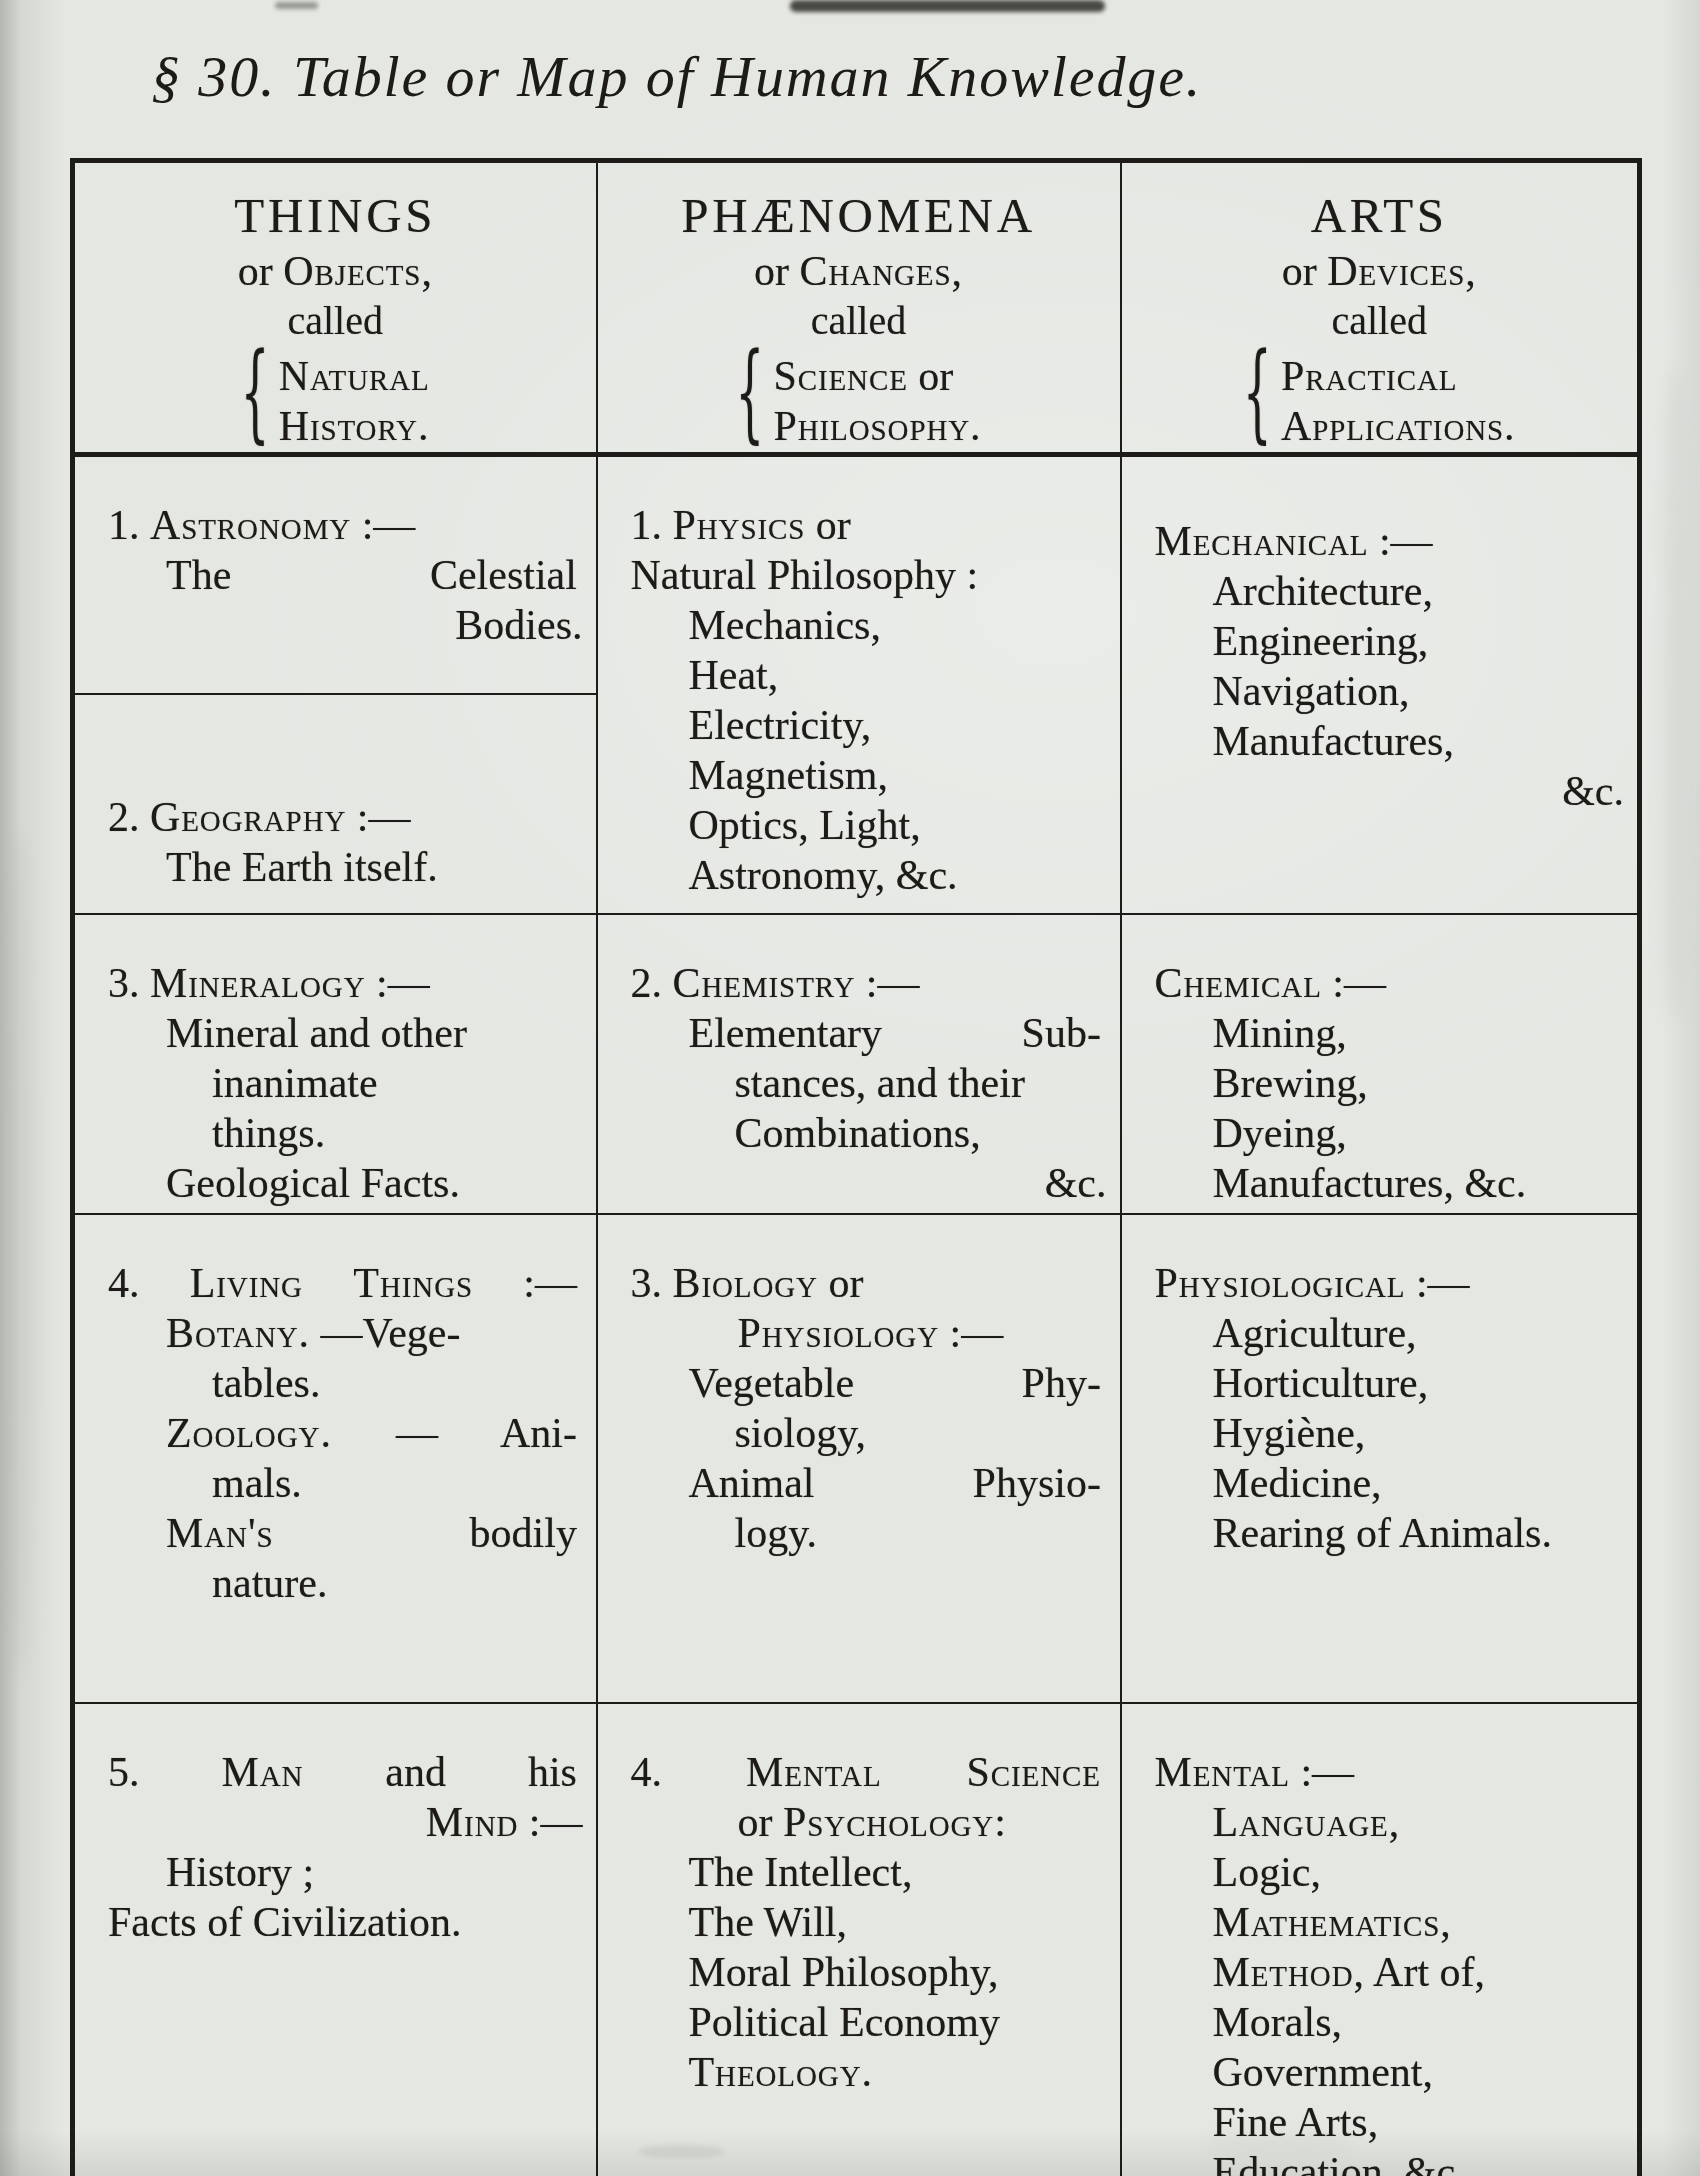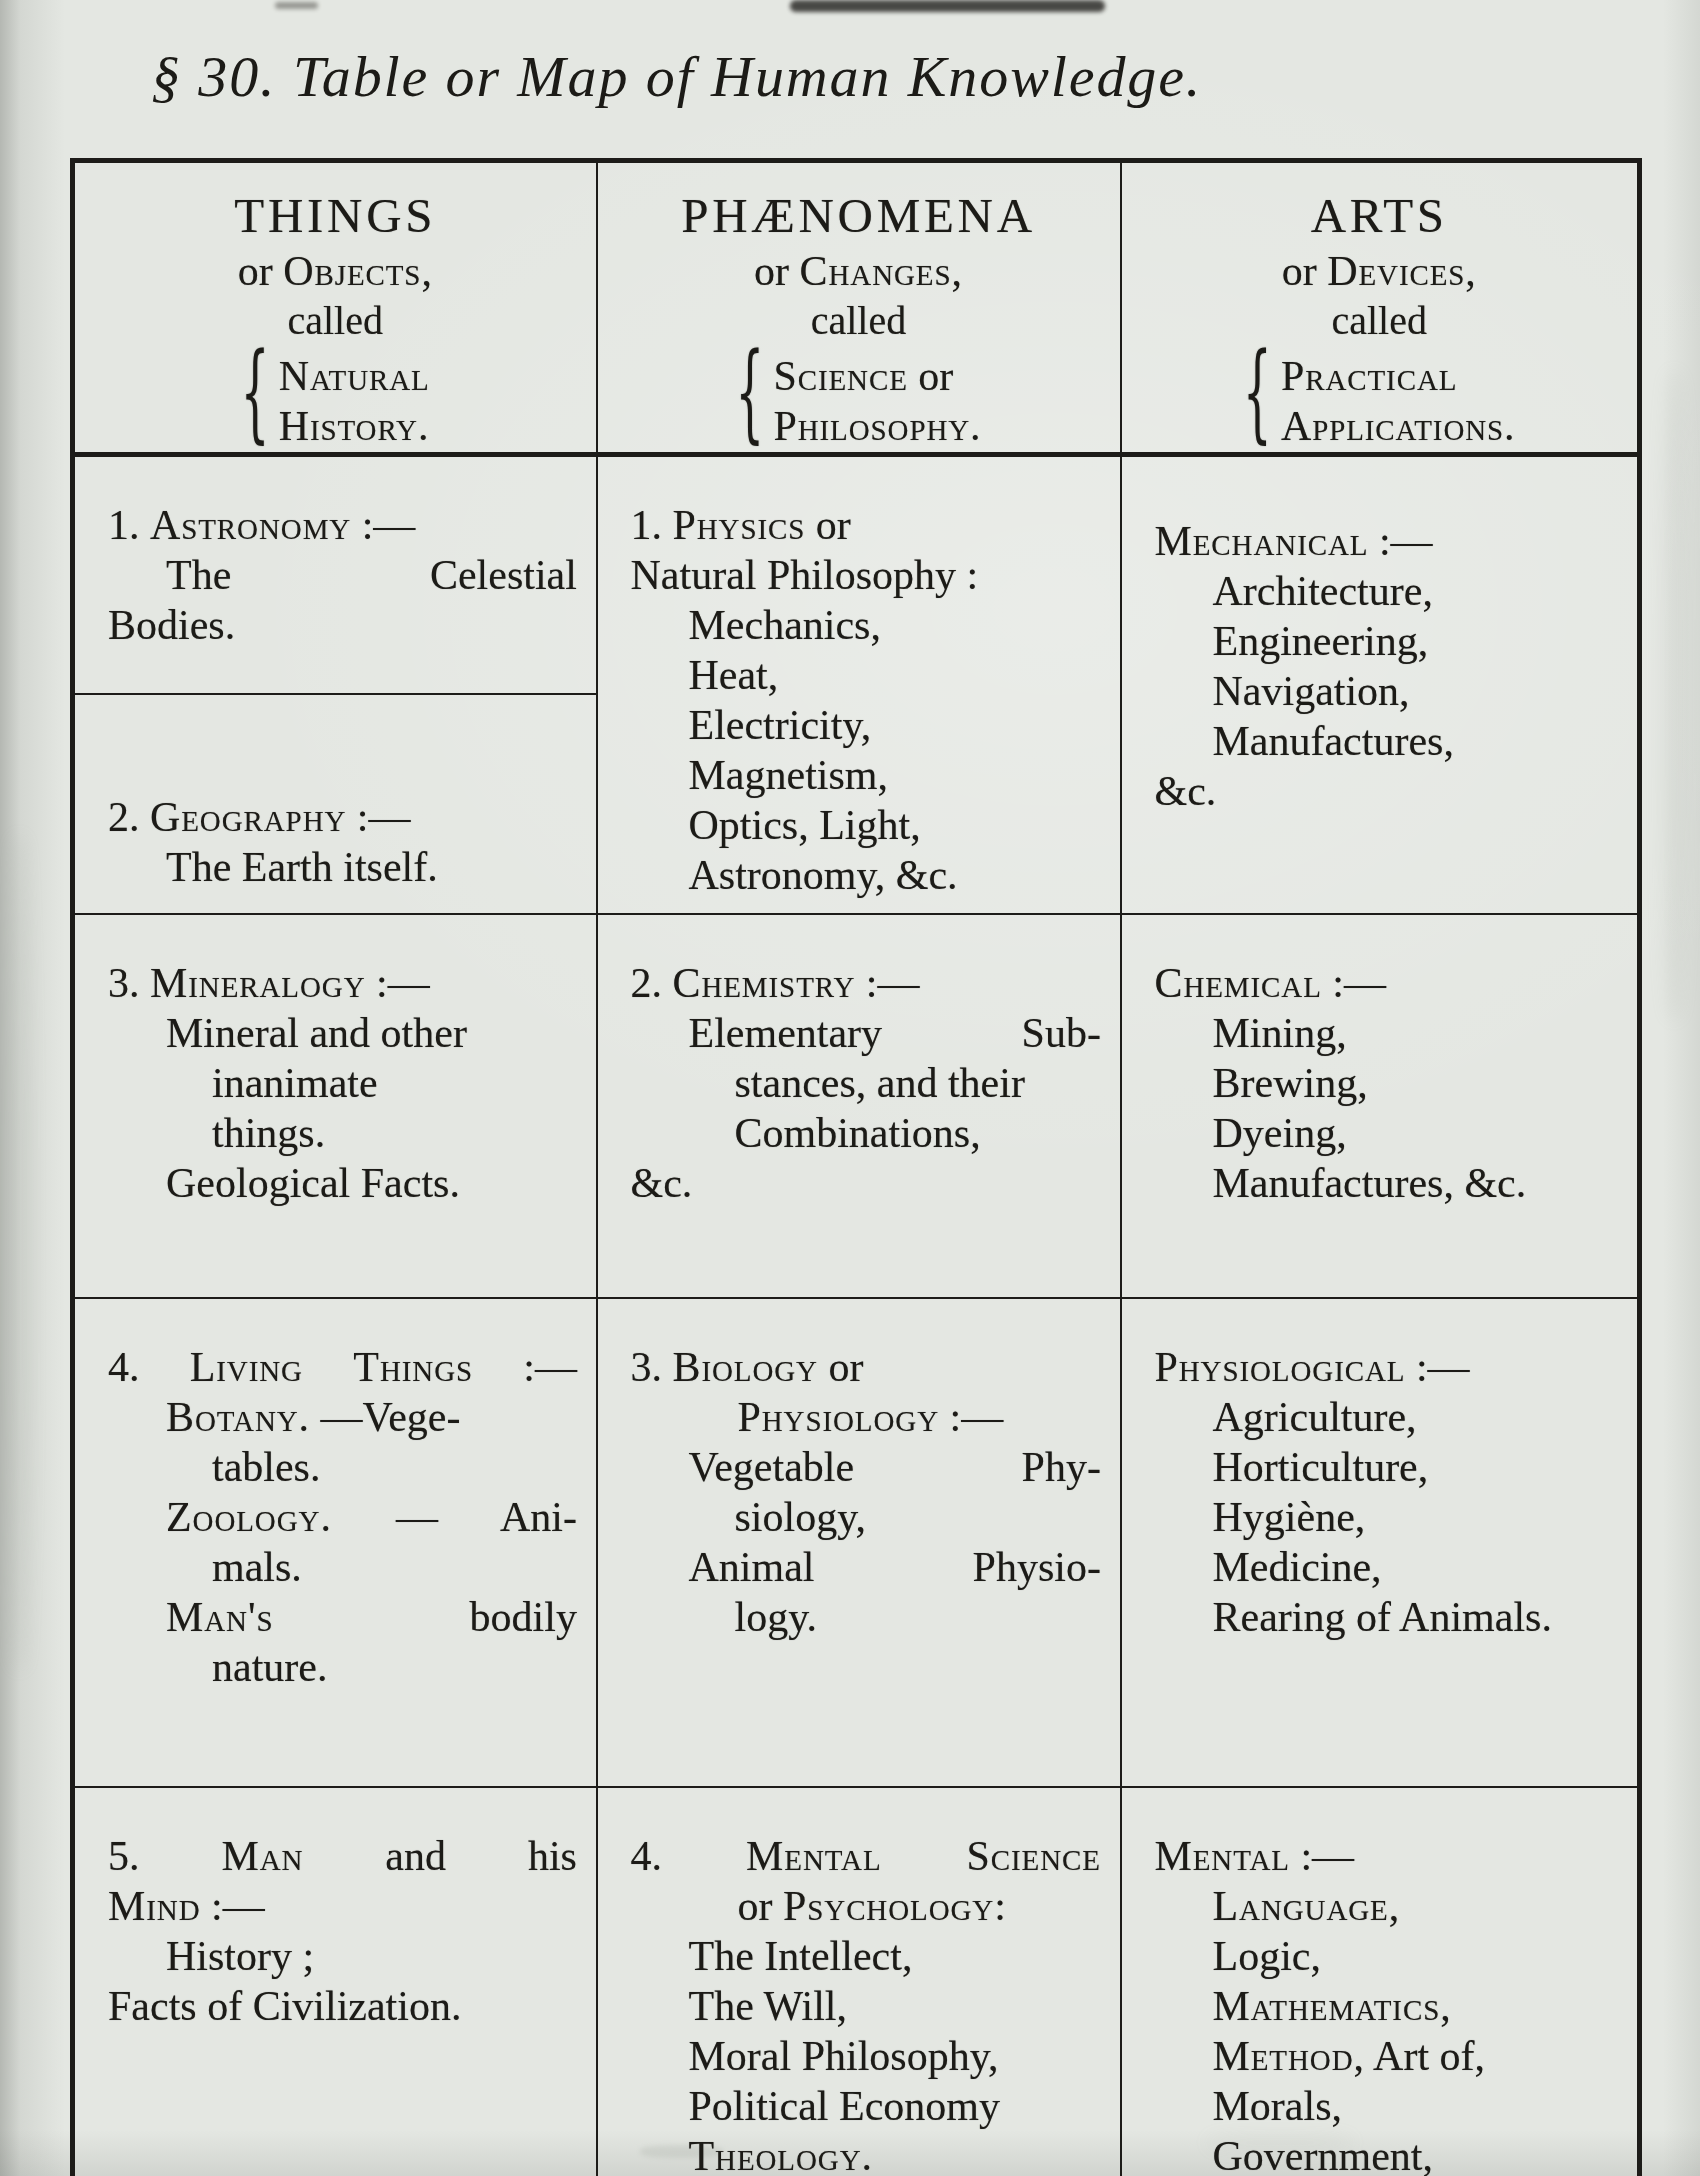--- a/index.html
+++ b/index.html
@@ -34,31 +34,31 @@
     font-size:42px;line-height:50px;
     text-shadow:0 0 0.9px rgba(25,24,20,.45);
   }
   th{
     border-bottom:5.6px solid #1d1c19;
     text-align:center;padding:24px 9.3px 0 9.3px;
   }
   tr.r-hdr{height:294px;}
   tr.r-a{height:239px;}
   tr.r-b{height:220px;}
-  tr.r-c{height:384px;}
+  tr.r-c{height:300px;}
   tr.r-d{height:489px;}
   tr.r-e{height:487px;}
   td.pt-lg{padding-top:97px;}
   td.pt-md{padding-top:59px;}
   .sc{font-variant:small-caps;letter-spacing:0.9px;}
   .ln{min-height:50px;}
   .ln.l1{padding-left:58px;}
   .ln.l2{padding-left:104px;}
   .ln.l3{padding-left:107px;}
-  .ln.ctr{text-align:left;padding-left:0;}
+  .ln.ctr{text-align:right;padding-left:0;}
   .ln.jl{text-align:justify;text-align-last:justify;padding-right:5.6px;}
   .h-title{font-size:49px;line-height:58px;letter-spacing:3.7px;}
   .h-sub{font-size:42px;line-height:52px;}
   .h-called{font-size:40px;line-height:48px;}
   .bracewrap{display:flex;justify-content:center;align-items:center;gap:9.3px;margin-top:3.7px;}
   .brace{
     display:inline-block;font-family:"DejaVu Serif",serif;
     font-size:45px;transform:scaleY(2.35);transform-origin:center;
     padding-bottom:5.6px;
   }

